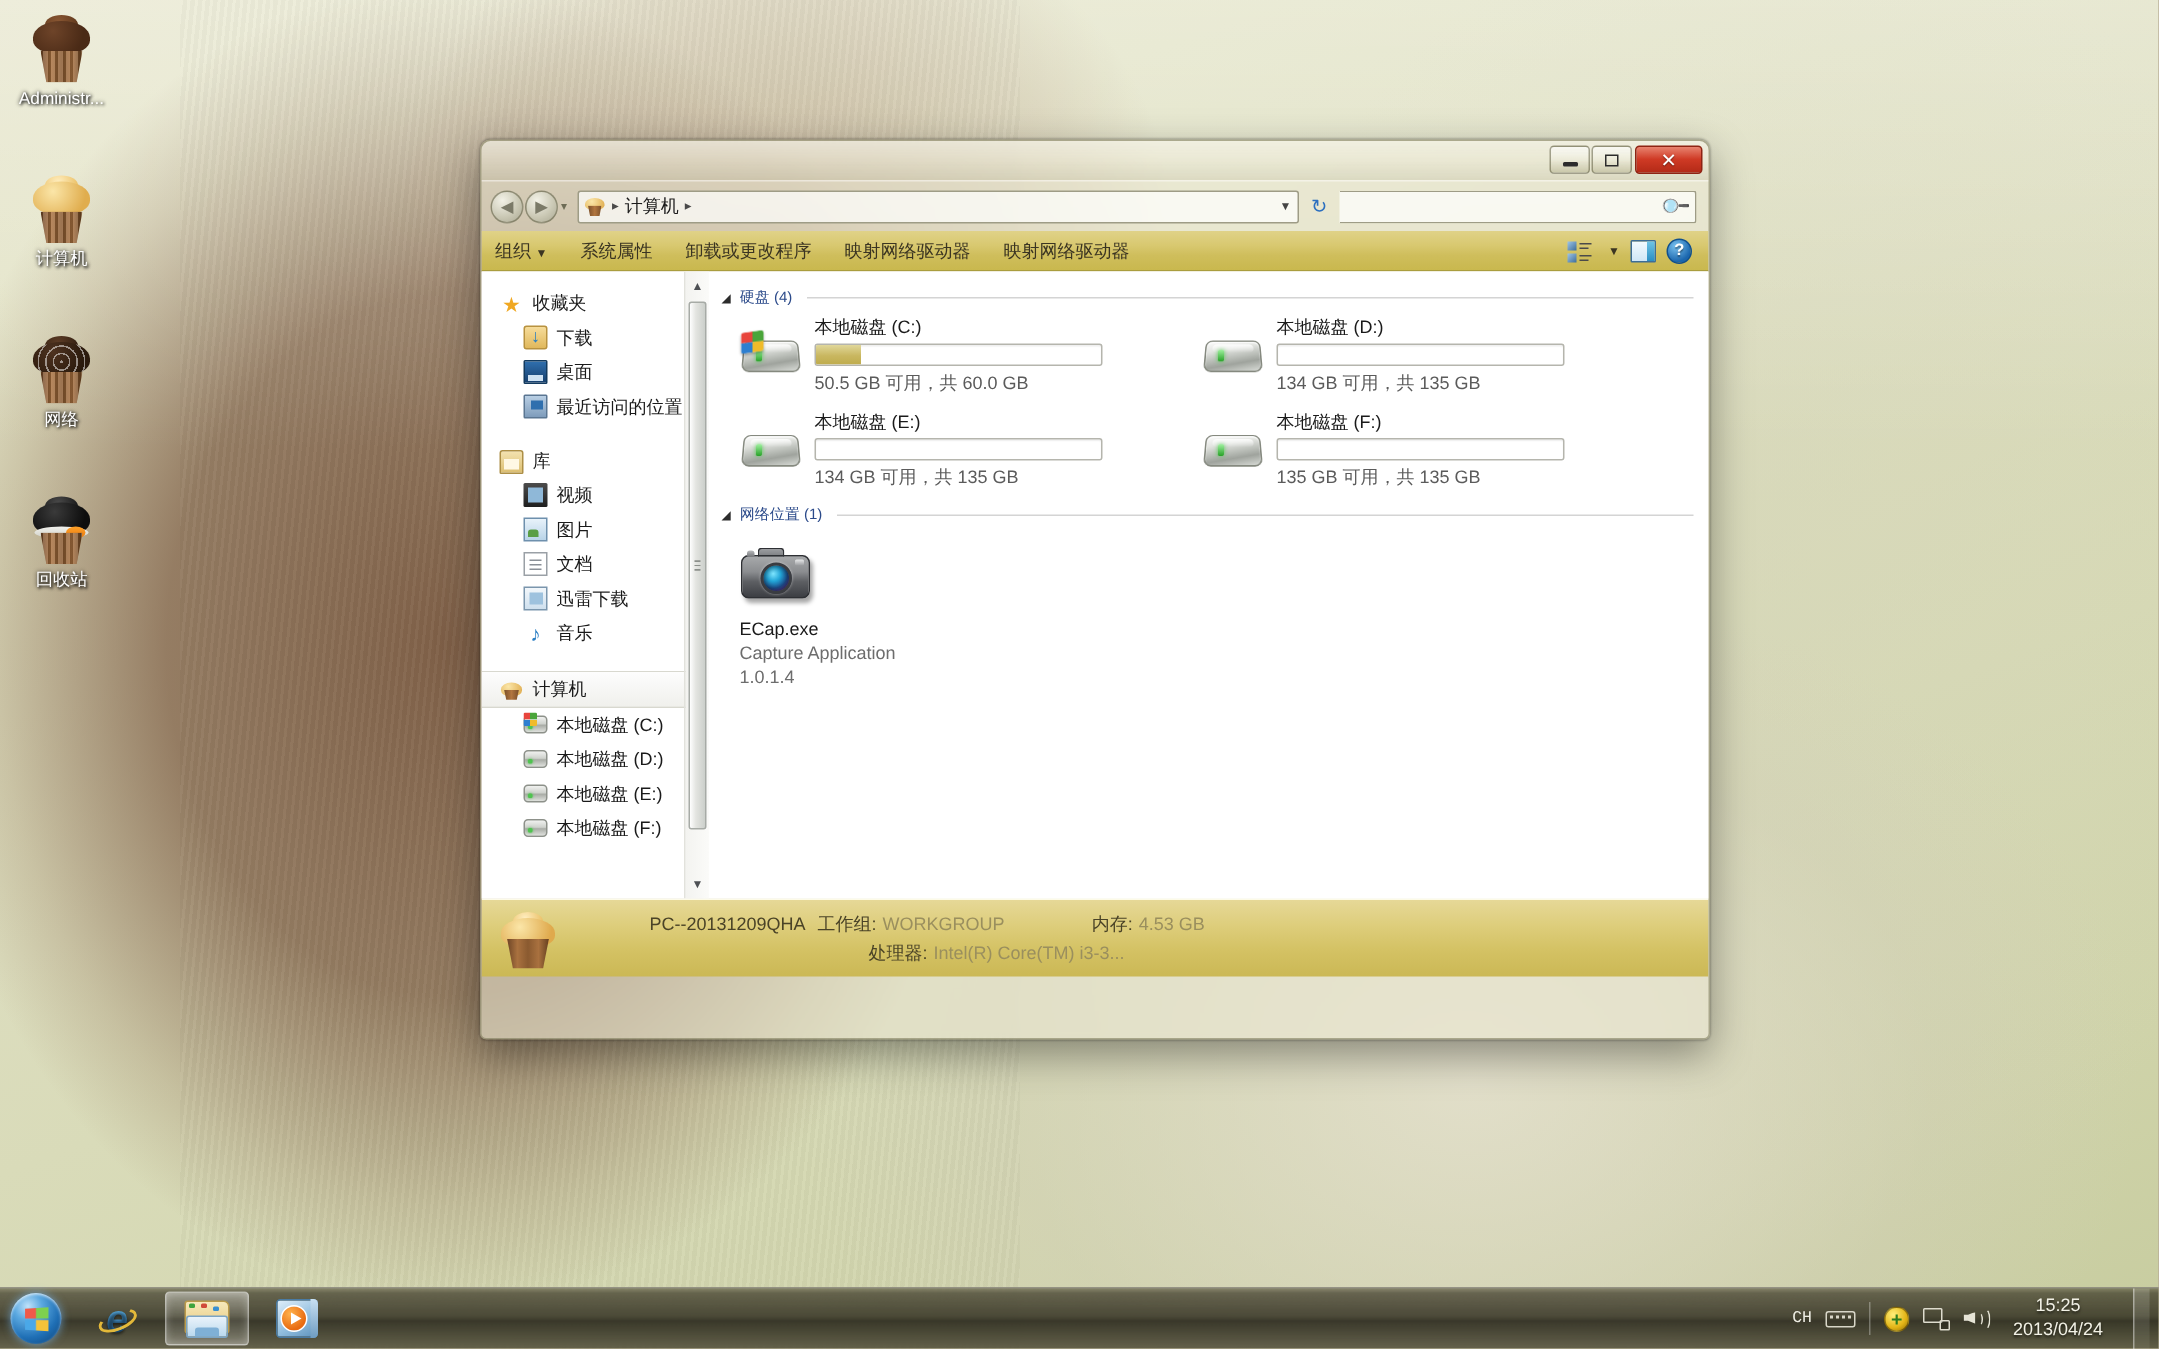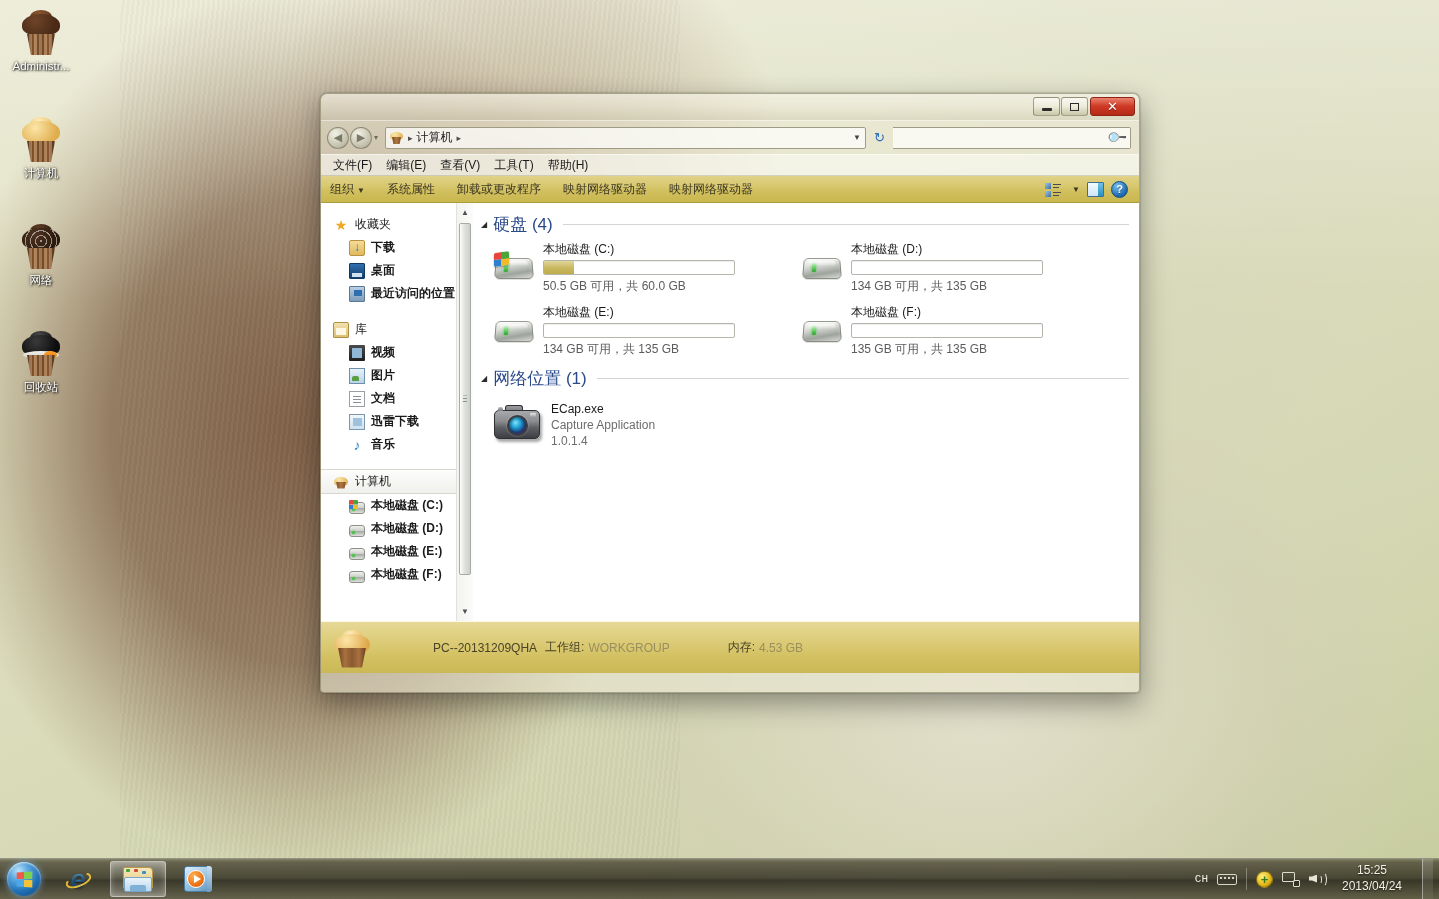--- a/index.html
+++ b/index.html
@@ -195,21 +195,21 @@
   }
 
   .body-area { display: flex; height: 418px; background: #fff; }
 
   
   .sidebar {
     width: 152px; background: #fff; position: relative;
     font-size: 12px; color: #1a1a1a; padding-top: 10px; overflow: hidden;
   }
   .nav-root { display:flex; align-items:center; gap:6px; padding: 3px 6px 3px 12px; cursor: default; }
-  .nav-child { display:flex; align-items:flex-end; gap:6px; padding: 3px 6px 3px 28px; cursor: default; font-weight: bold; }
+  .nav-child { display:flex; align-items:flex-start; gap:6px; padding: 3px 6px 3px 28px; cursor: default; }
   .nav-sel {
     background: linear-gradient(180deg,#fdfdfd,#f0f0ec);
     border: 1px solid #d8d8cf; border-left: none; border-radius: 0 3px 3px 0;
     margin-right: 4px;
   }
   .ico { width: 16px; height: 16px; flex: none; position: relative; }
   .ico-star { color: #f0a823; font-size: 14px; line-height: 16px; text-align: center; }
   .ico-dl { background: linear-gradient(180deg,#f6dc9a,#e0b85c); border:1px solid #b8923f; border-radius:2px; }
   .ico-dl::after { content:"↓"; position:absolute; left:4px; top:-1px; color:#2a7fc0; font-size:12px; font-weight:bold; }
   .ico-desk { background: linear-gradient(180deg,#2f6fae,#17406e); border:1px solid #123a5e; border-radius:1px; }
@@ -261,21 +261,21 @@
   .sb-grip {
     position: absolute; left: 3px; right: 3px; top: 50%; transform: translateY(-50%);
     height: 7px;
     background: repeating-linear-gradient(180deg,#8c908b 0 1px, transparent 1px 3px);
   }
 
   
   .content { flex: 1; background: #fff; padding: 8px 10px 0 8px; overflow: hidden; position: relative; }
   .grouphdr { display: flex; align-items: center; gap: 6px; margin: 2px 0 4px; }
   .grouphdr .tri { color: #2c2c2c; font-size: 8px; }
-  .grouphdr .gtitle { color: #2b4a8a; font-size: 17px; }
+  .grouphdr .gtitle { color: #2b4a8a; font-size: 10px; }
   .grouphdr .gline { flex: 1; height: 1px; background: #d4d4d4; margin-left: 4px; }
 
   .drive-grid { display: grid; grid-template-columns: 308px 308px; row-gap: 8px; padding-left: 12px; }
   .drive { display: flex; gap: 8px; align-items: flex-start; cursor: default; }
   .drv-ico { width: 42px; height: 36px; position: relative; flex: none; margin-top: 11px; }
   .drv-body {
     position: absolute; left: 2px; top: 6px; width: 38px; height: 22px;
     background: linear-gradient(170deg,#fdfdfd 0%,#e3e5e1 30%,#b6bab4 58%,#9fa39d 72%,#d8dbd6 100%);
     border: 1px solid #85897f; border-radius: 5px;
     transform: perspective(60px) rotateX(16deg);
@@ -302,21 +302,21 @@
   .drv-info { padding-top: 1px; }
   .drv-name { font-size: 12px; color: #1a1a1a; margin-bottom: 2px; }
   .drv-bar {
     width: 192px; height: 15px; background: #fff;
     border: 1px solid #b5b5ad; border-radius: 2px; overflow: hidden;
     box-shadow: inset 0 1px 1px rgba(0,0,0,.07);
   }
   .drv-fill { height: 100%; background: linear-gradient(180deg,#e0d79a,#c9b760 55%,#bfac4d); }
   .drv-free { font-size: 12px; color: #5b5b5b; margin-top: 3px; }
 
-  .netitem { display: flex; gap: 10px; padding: 8px 0 0 12px; cursor: default; }
+  .netitem { display: flex; gap: 10px; padding: 8px 0 0 12px; cursor: default; flex-direction: column; }
   .cam-ico { width: 48px; height: 40px; position: relative; flex: none; }
   .cam-body {
     position: absolute; left: 1px; top: 8px; width: 46px; height: 29px; border-radius: 5px;
     background: linear-gradient(180deg,#a7a9ab 0%,#8b8d90 38%,#5d5f63 62%,#3c3e43 100%);
     border: 1px solid #2e3034;
     box-shadow: 2px 3px 3px rgba(0,0,0,.35);
   }
   .cam-hump {
     position: absolute; left: 12px; top: 3px; width: 18px; height: 9px; border-radius: 3px 3px 0 0;
     background: linear-gradient(180deg,#9b9da0,#6a6c70);
@@ -589,27 +589,20 @@
     </div>
 
     <div class="refresh-btn">↻</div>
 
     <div class="searchbox">
       <input type="text" style="">
       <span class="mag">🔍</span>
     </div>
   </div>
 
-  <div class="menubar">
-    <span>文件(F)</span>
-    <span>编辑(E)</span>
-    <span>查看(V)</span>
-    <span>工具(T)</span>
-    <span>帮助(H)</span>
-  </div>
 
   <div class="cmdbar">
     <span class="item"><span>组织</span><span class="caret">▼</span></span>
     <span class="item">系统属性</span>
     <span class="item">卸载或更改程序</span>
     <span class="item">映射网络驱动器</span>
     <span class="item">映射网络驱动器</span>
     <span class="right">
       <span class="viewicon">
           <i class="sq1"></i>
@@ -812,20 +805,24 @@
         <span class="sb-base"></span>
     </span>
     <span class="status-rows">
       <span class="status-row">
         <span class="st-strong st-pc">PC--20131209QHA</span>
         <span class="st-strong st-wg">工作组:</span>
         <span class="st-dim" style="margin-left:4px;">WORKGROUP</span>
         <span class="st-strong st-mem">内存:</span>
         <span class="st-dim" style="margin-left:4px;">4.53 GB</span>
       </span>
+      <span class="status-row">
+        <span class="st-strong st-cpu">处理器:</span>
+        <span class="st-dim" style="margin-left:4px;">Intel(R) Core(TM) i3-3...</span>
+      </span>
     </span>
   </div>
 </div>
 
 <div id="taskbar">
   <div class="startorb">
     <span class="orb">
         <span class="flag"></span>
       </span>
   </div>

